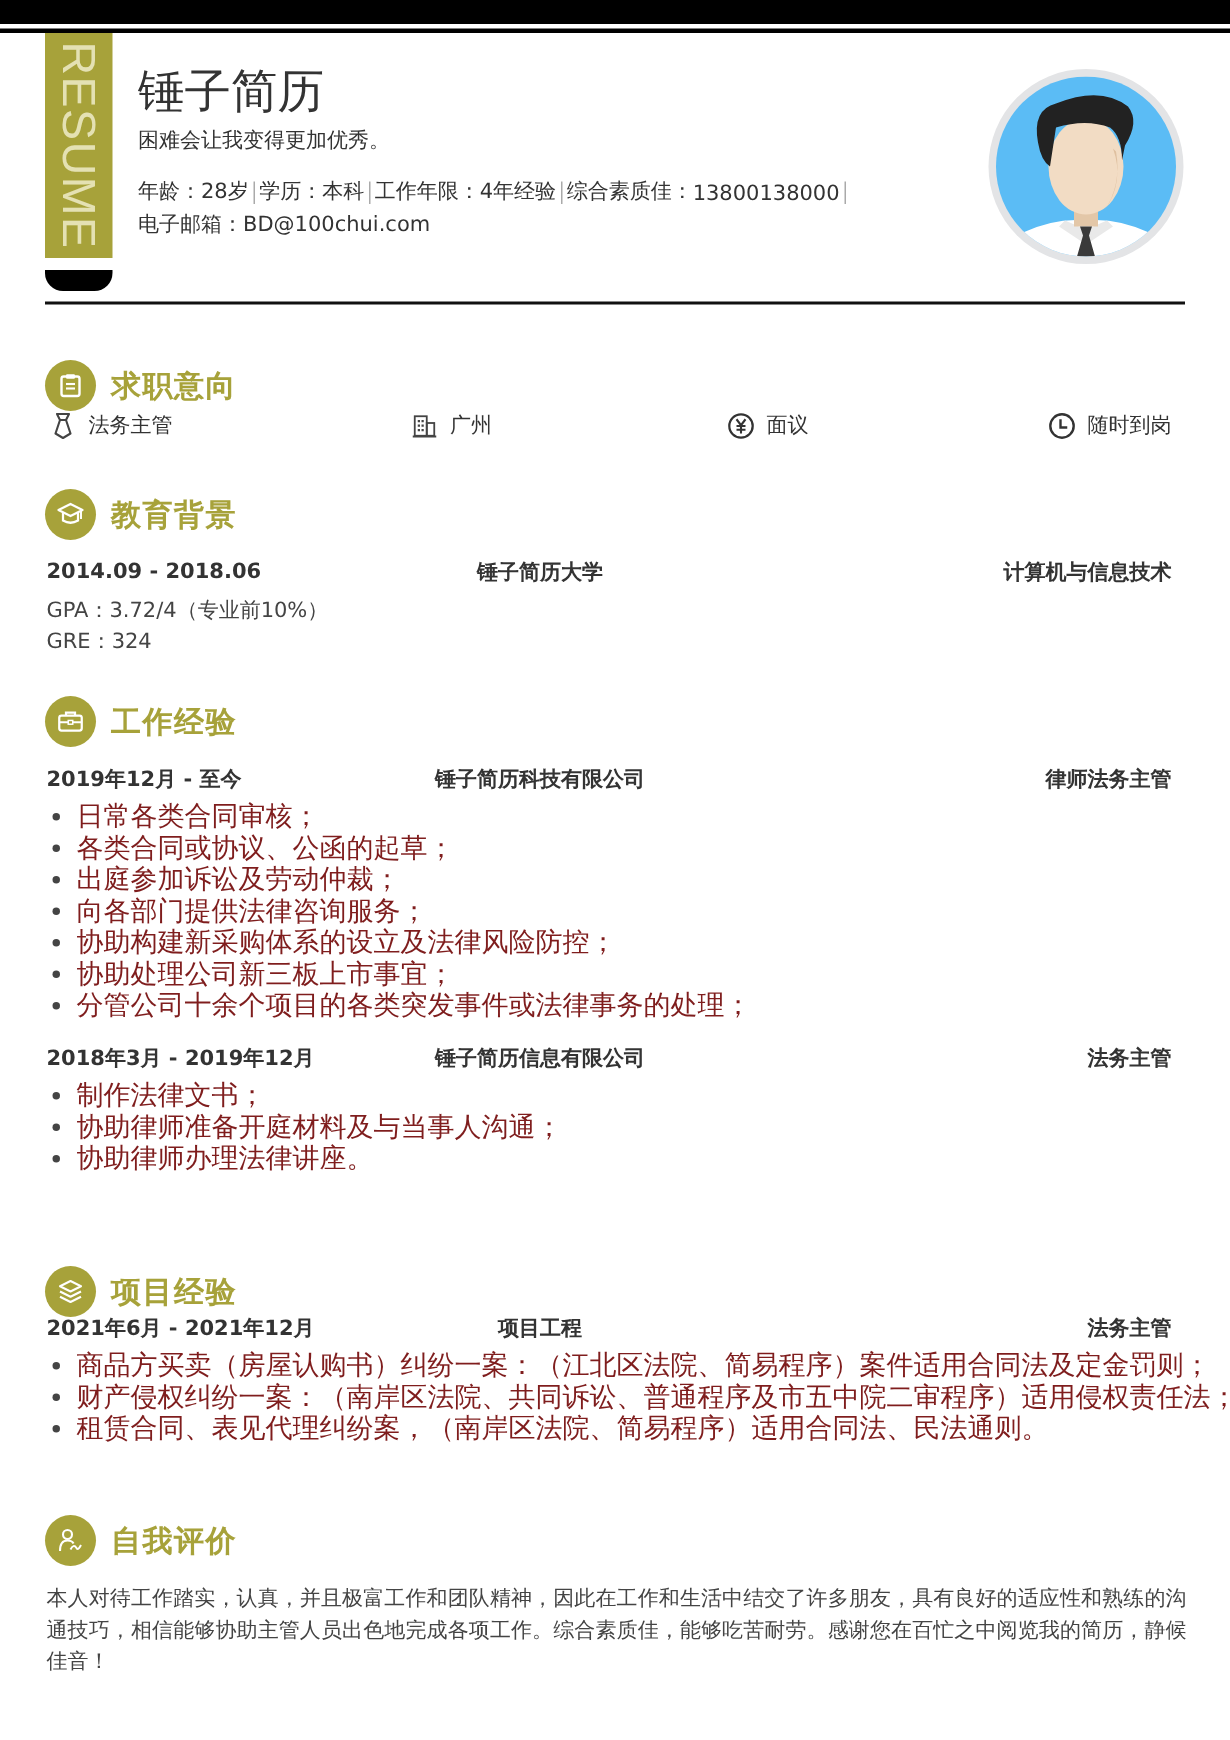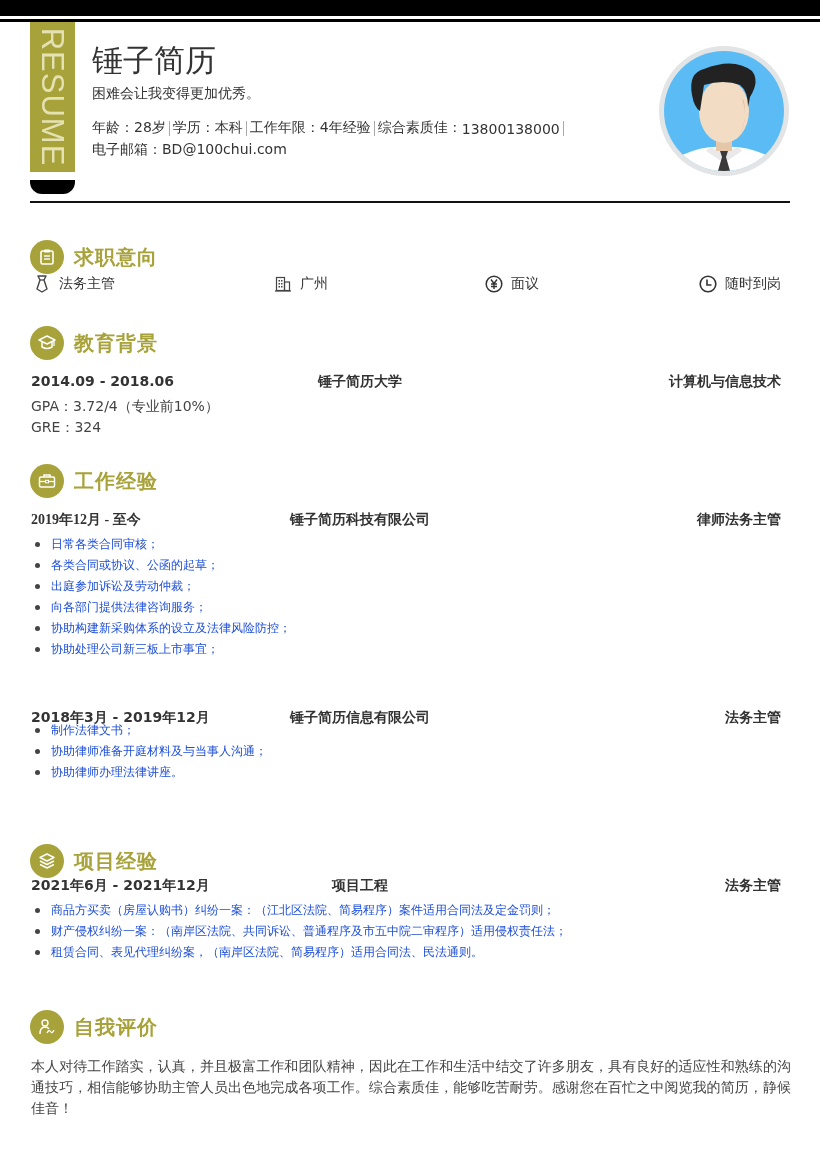--- a/index.html
+++ b/index.html
@@ -31,21 +31,21 @@
   .section-title { margin-left: 10px; font-size: 20px; font-weight: bold; color: #a7a23a; letter-spacing: 1px; }
 
   .intent-row { position: absolute; top: 275px; left: 0; width: 820px; height: 22px; font-size: 14px; color: #333; }
   .intent-item { position: absolute; display: flex; align-items: center; }
   .intent-item .ico { width: 18px; height: 18px; margin-right: 8px; display: flex; align-items: center; justify-content: center; }
 
   .entry-head { position: absolute; left: 31px; width: 750px; height: 20px; font-size: 14px; font-weight: bold; color: #333; }
   .entry-head span { position: absolute; top: 0; white-space: nowrap; }
   .plain-line { position: absolute; left: 31px; font-size: 14px; color: #444; white-space: nowrap; }
 
-  .bullets { position: absolute; left: 31px; list-style: none; font-size: 12px; color: #1d4ed8; }
+  .bullets { position: absolute; left: 31px; list-style: none; font-size: 18px; color: #7f1d1d; }
   .bullets li { height: 21px; line-height: 21px; position: relative; padding-left: 20px; white-space: nowrap; }
   .bullets li::before { content: ""; position: absolute; left: 4px; top: 8px; width: 5px; height: 5px; border-radius: 50%; background: #444; }
 
   .eval-text { position: absolute; left: 31px; top: 1056px; width: 760px; font-size: 14px; line-height: 21px; color: #444; text-align: justify; }
 </style>
 </head>
 <body>
 
 <div class="top-bar"></div>
 <div class="top-line"></div>
@@ -188,35 +188,36 @@
     <svg width="18" height="16" viewBox="0 0 18 16">
         <rect x="1.5" y="4" width="15" height="10" rx="1.5" fill="none" stroke="#fff" stroke-width="1.5"></rect>
         <path d="M6 4 L6 2 L12 2 L12 4" fill="none" stroke="#fff" stroke-width="1.5"></path>
         <line x1="1.5" y1="8.5" x2="16.5" y2="8.5" stroke="#fff" stroke-width="1.3"></line>
         <rect x="7.5" y="7.3" width="3" height="2.5" fill="#a7a23a" stroke="#fff" stroke-width="1"></rect>
       </svg>
   </div>
   <div class="section-title">工作经验</div>
 </div>
 
-<div class="entry-head" style="top:511px;font-family:Liberation Serif, serif;">
+<div class="entry-head" style="top:511px;">
   <span style="left:0;">2019年12月 - 至今</span>
   <span style="left:259px;">锤子简历科技有限公司</span>
   <span style="right:0;">律师法务主管</span>
 </div>
 <ul class="bullets" style="top:534px;">
   <li>日常各类合同审核；</li>
   <li>各类合同或协议、公函的起草；</li>
   <li>出庭参加诉讼及劳动仲裁；</li>
   <li>向各部门提供法律咨询服务；</li>
   <li>协助构建新采购体系的设立及法律风险防控；</li>
   <li>协助处理公司新三板上市事宜；</li>
+  <li>分管公司十余个项目的各类突发事件或法律事务的处理；</li>
 </ul>
 
-<div class="entry-head" style="top:697px;margin-top:12px;">
+<div class="entry-head" style="top:697px;">
   <span style="left:0;">2018年3月 - 2019年12月</span>
   <span style="left:259px;">锤子简历信息有限公司</span>
   <span style="right:0;">法务主管</span>
 </div>
 <ul class="bullets" style="top:720px;">
   <li>制作法律文书；</li>
   <li>协助律师准备开庭材料及与当事人沟通；</li>
   <li>协助律师办理法律讲座。</li>
 </ul>
 

